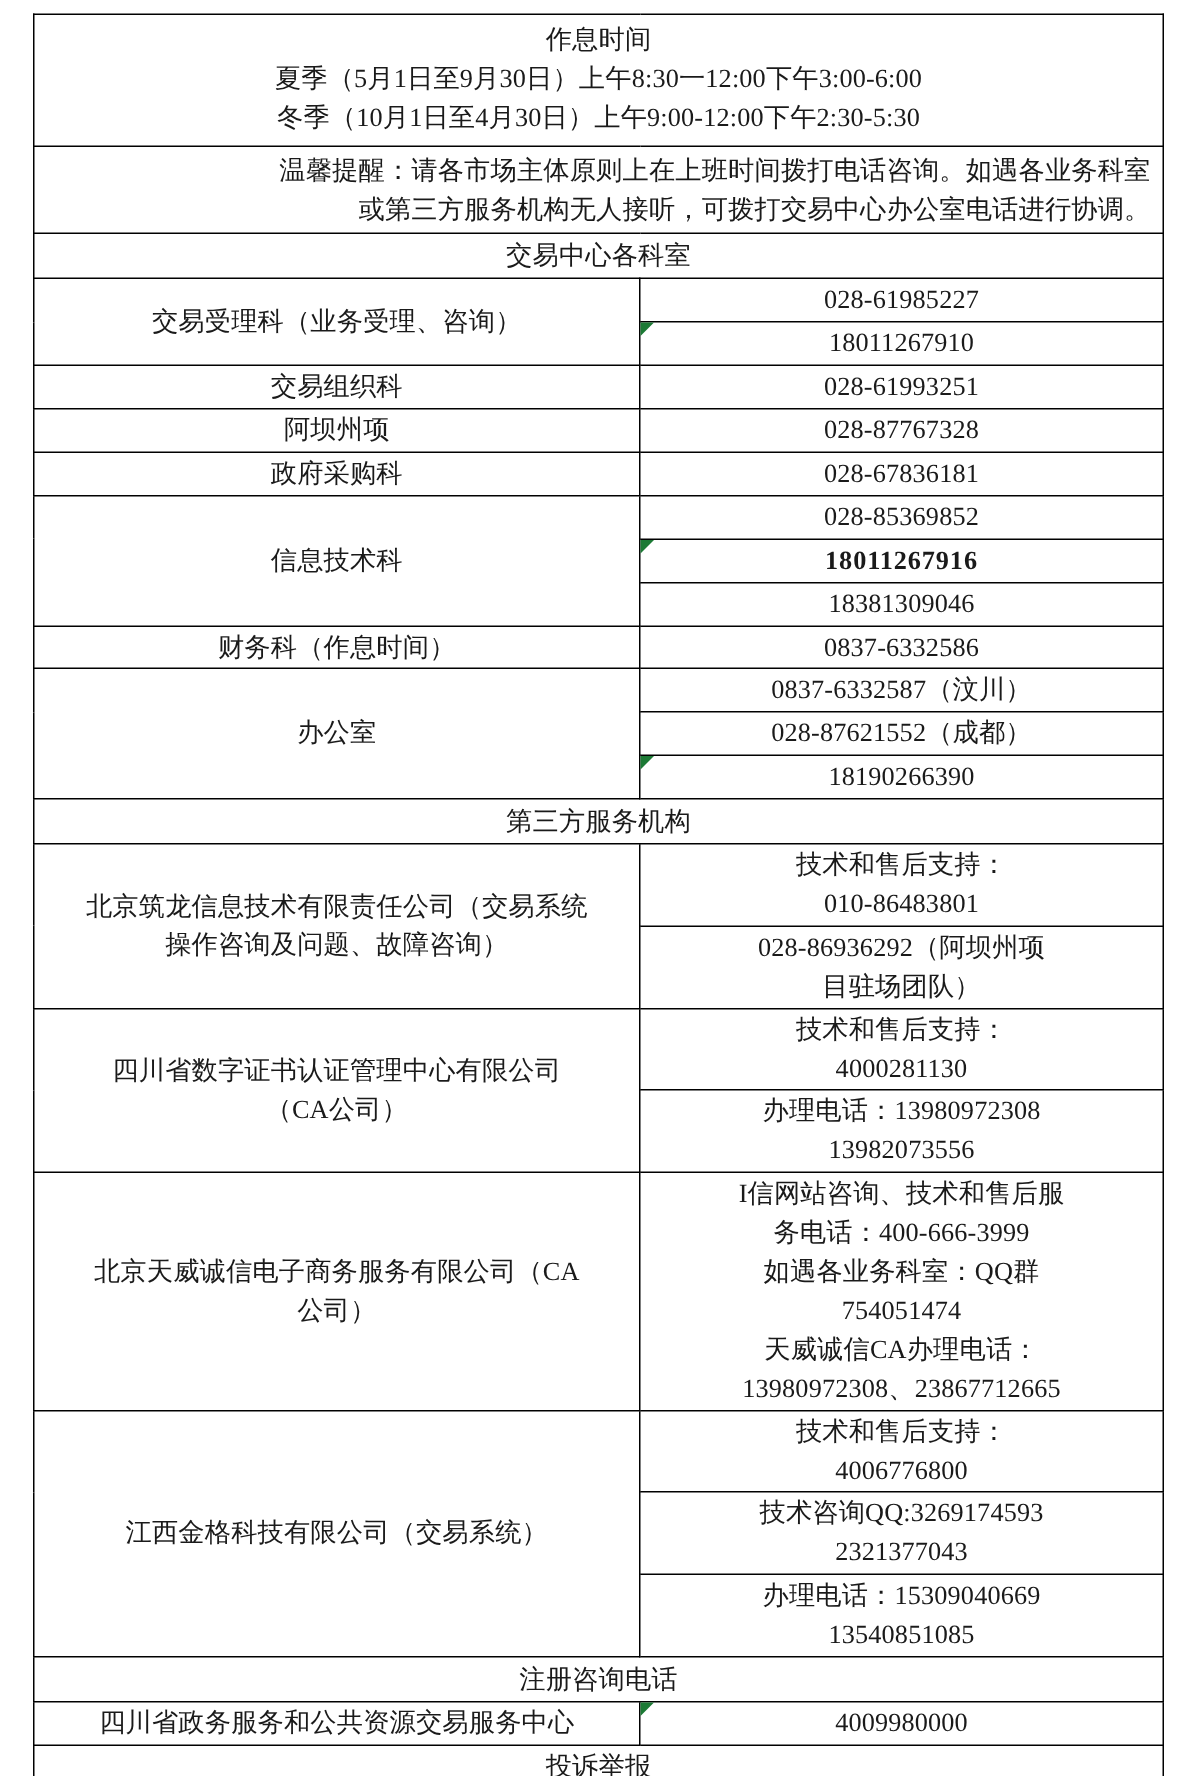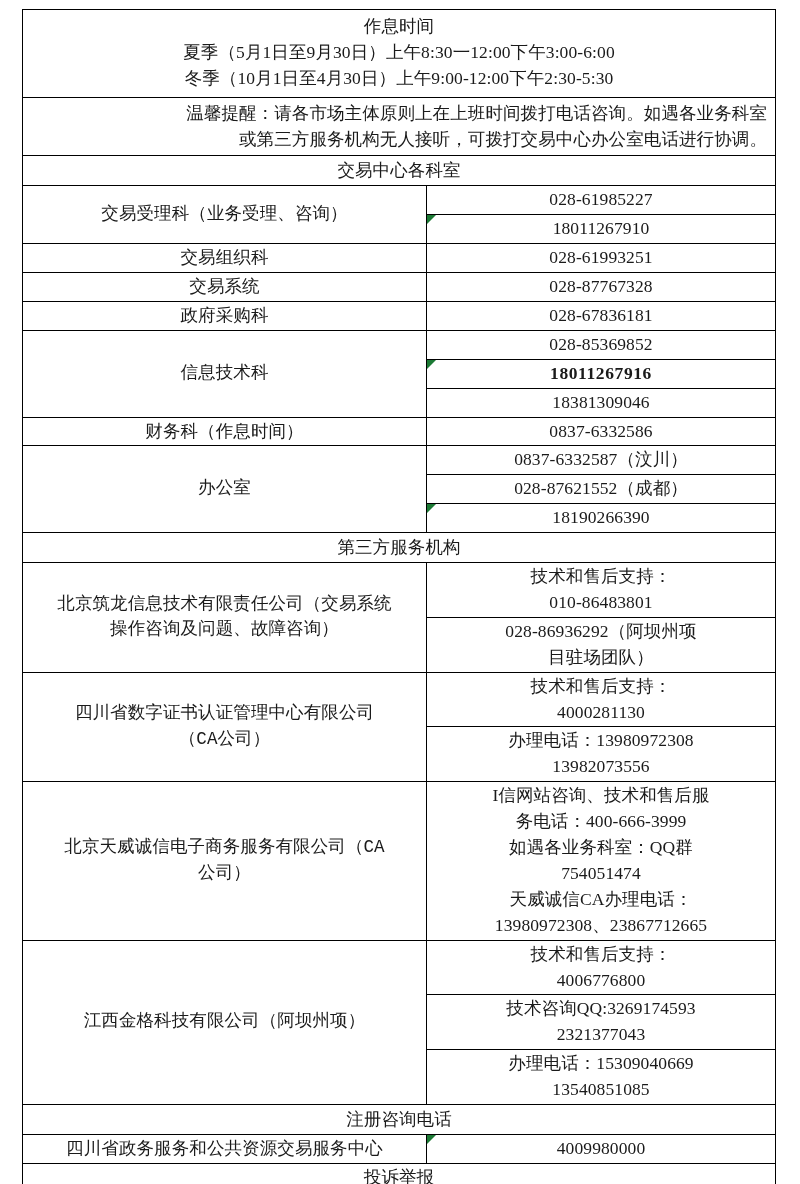--- a/index.html
+++ b/index.html
@@ -58,21 +58,21 @@
   
   td.banner .cellbox { min-height: 29px; }
   td.note .cellbox { padding: 3px 8px; }
   td.note .line { white-space: normal; text-align: right; }
 
   
   td.header .cellbox { padding: 4px 8px 5px; }
 
   
   td.label .cellbox { min-height: 27px; }
-  td.label.tall .cellbox { padding: 4px 8px; font-family: Liberation Mono, monospace; }
+  td.label.tall .cellbox { padding: 4px 8px; }
 
   
   td.value .cellbox { min-height: 27px; }
 
   
   .cmt-marker {
     position: absolute;
     top: 0;
     left: 0;
     width: 0;
@@ -150,21 +150,21 @@
         <td class="value">
           <div class="cellbox">
             <span class="line">028-61993251</span>
           </div>
         </td>
       </tr>
 
       <tr>
         <td class="label">
           <div class="cellbox">
-            <span class="line">交易系统</span>
+            <span class="line">阿坝州项</span>
           </div>
         </td>
         <td class="value">
           <div class="cellbox">
             <span class="line">028-87767328</span>
           </div>
         </td>
       </tr>
 
       <tr>
@@ -318,21 +318,21 @@
             <span class="line">754051474</span>
             <span class="line">天威诚信CA办理电话：</span>
             <span class="line">13980972308、23867712665</span>
           </div>
         </td>
       </tr>
 
       <tr>
         <td class="label tall" rowspan="3">
           <div class="cellbox">
-            <span class="line">江西金格科技有限公司（阿坝州项）</span>
+            <span class="line">江西金格科技有限公司（交易系统）</span>
           </div>
         </td>
         <td class="value">
           <div class="cellbox">
             <span class="line">技术和售后支持：</span>
             <span class="line">4006776800</span>
           </div>
         </td>
       </tr>
       <tr>

